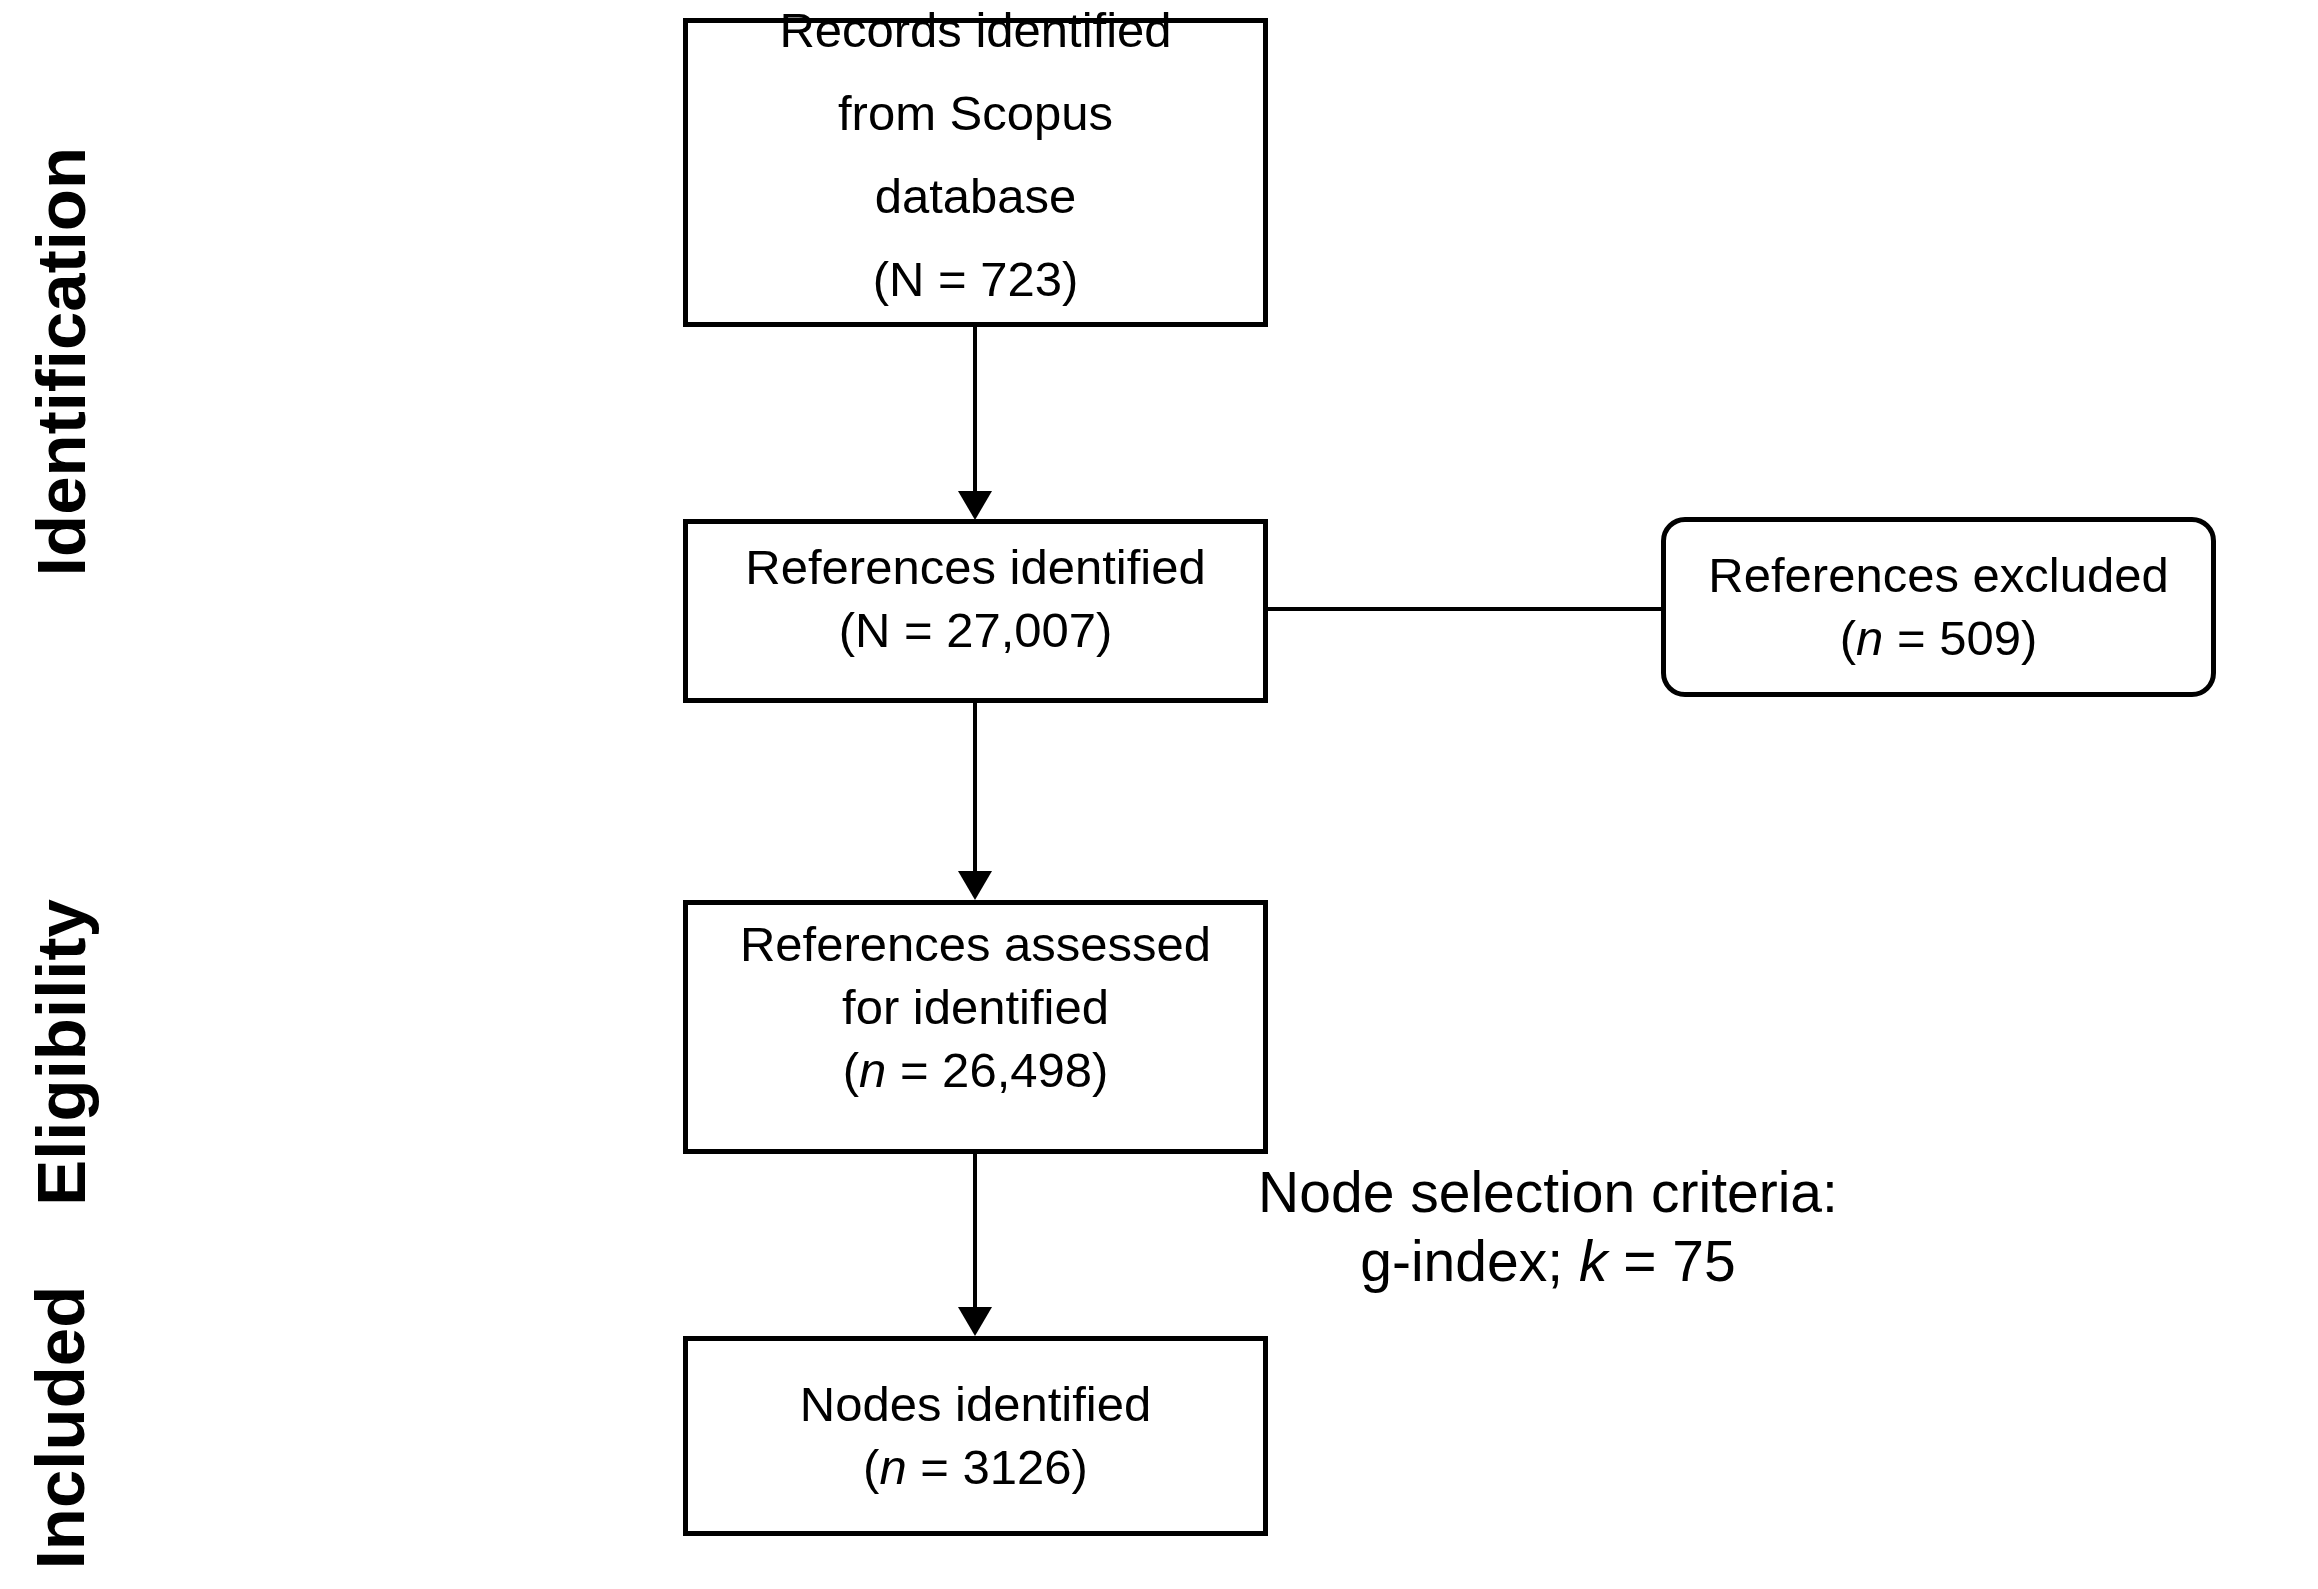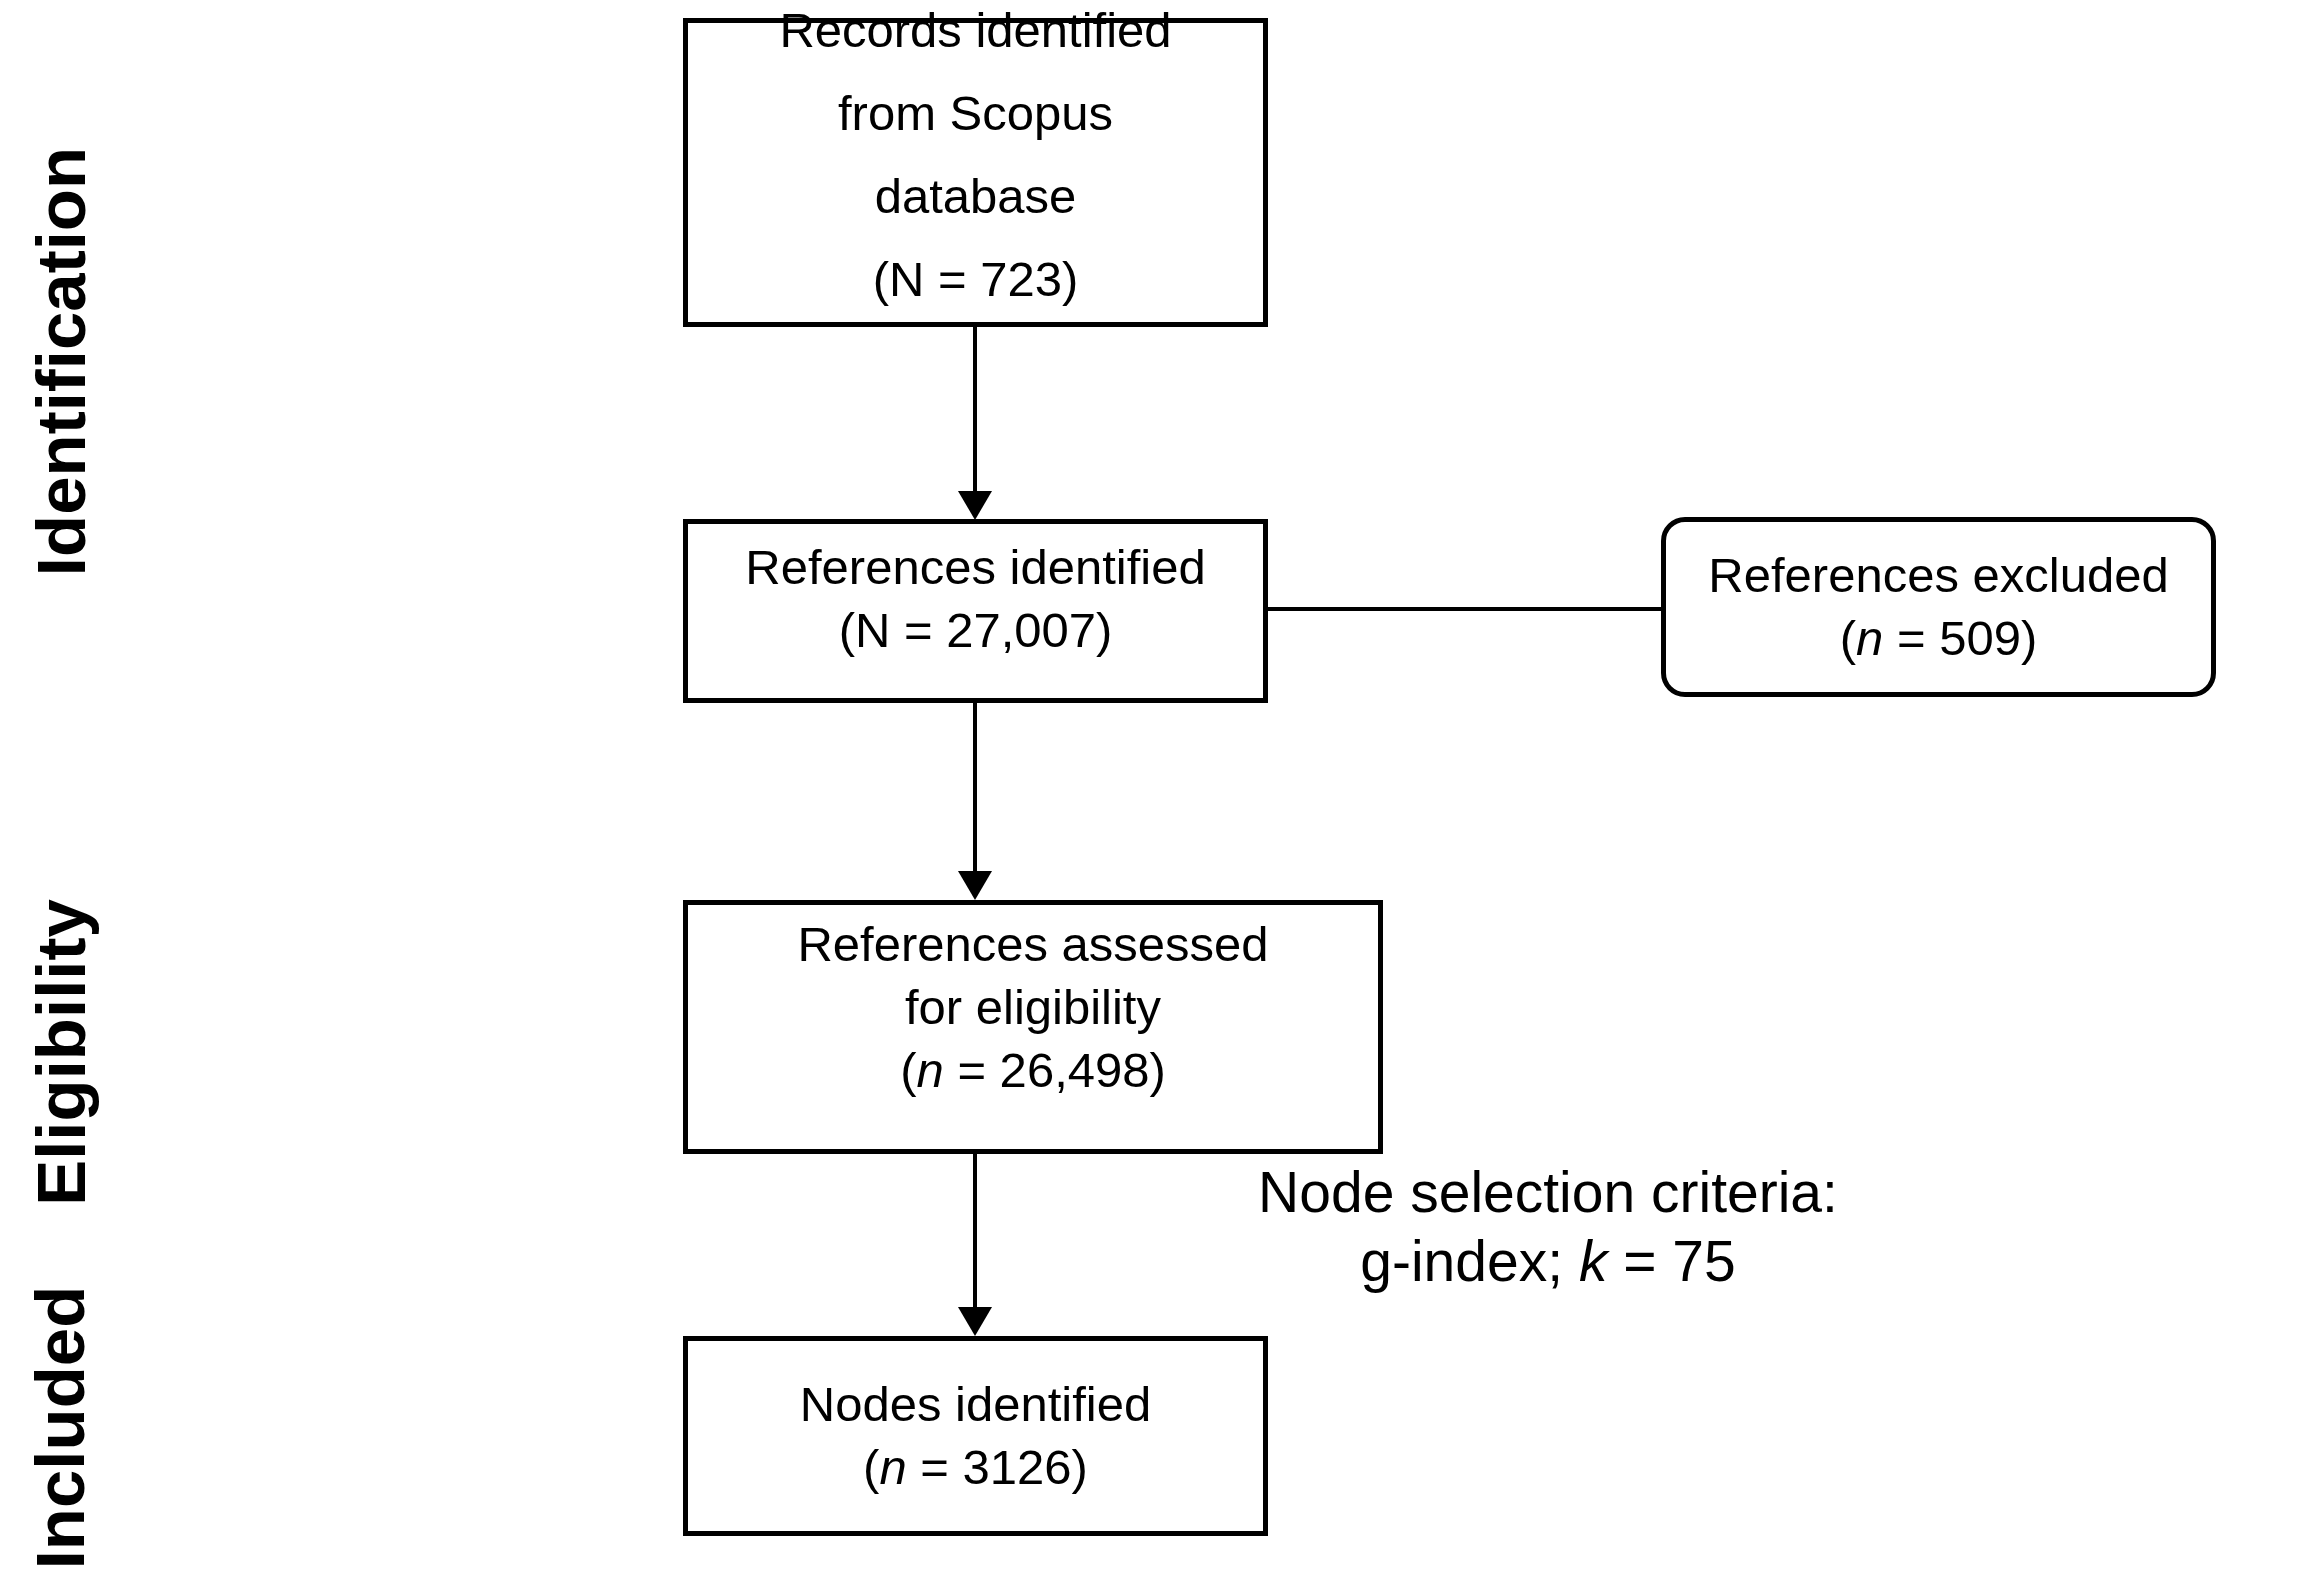--- a/index.html
+++ b/index.html
@@ -28,21 +28,21 @@
     align-items: center;
     justify-content: center;
     text-align: center;
     font-size: 49px;
     line-height: 63px;
     white-space: nowrap;
   }
   #box-records               { left: 683px;  top: 18px;   width: 585px; height: 309px; padding-bottom: 36px; gap: 20px; }
   #box-references-identified { left: 683px;  top: 519px;  width: 585px; height: 184px; padding-bottom: 25px; }
   #box-references-excluded   { left: 1661px; top: 517px;  width: 555px; height: 180px; border-radius: 24px; }
-  #box-references-assessed   { left: 683px;  top: 900px; width: 700px; height: 254px; padding-bottom: 40px; }
+  #box-references-assessed   { left: 683px;  top: 900px; width: 585px; height: 254px; padding-bottom: 40px; }
   #box-nodes-identified      { left: 683px;  top: 1336px; width: 585px; height: 200px; }
 
   .var-italic { font-style: italic; }
 
   
   .vlabel {
     position: absolute;
     display: flex;
     align-items: center;
     justify-content: center;
@@ -146,21 +146,21 @@
   <div class="flowbox" id="box-references-excluded">
     <div>References excluded</div>
     <div><span>(</span><span class="var-italic">n</span><span> = 509)</span></div>
   </div>
 
   <div class="arrow-line-v" id="arrow3-line"></div>
   <div class="arrow-head-down" id="arrow3-head"></div>
 
   <div class="flowbox" id="box-references-assessed">
     <div>References assessed</div>
-    <div>for eligibility</div>
+    <div>for identified</div>
     <div><span>(</span><span class="var-italic">n</span><span> = 26,498)</span></div>
   </div>
 
   <div class="arrow-line-v" id="arrow4-line"></div>
   <div class="arrow-head-down" id="arrow4-head"></div>
 
   <div id="annotation">
     <div>Node selection criteria:</div>
     <div><span>g-index; </span><span class="var-italic">k</span><span> = 75</span></div>
   </div>

